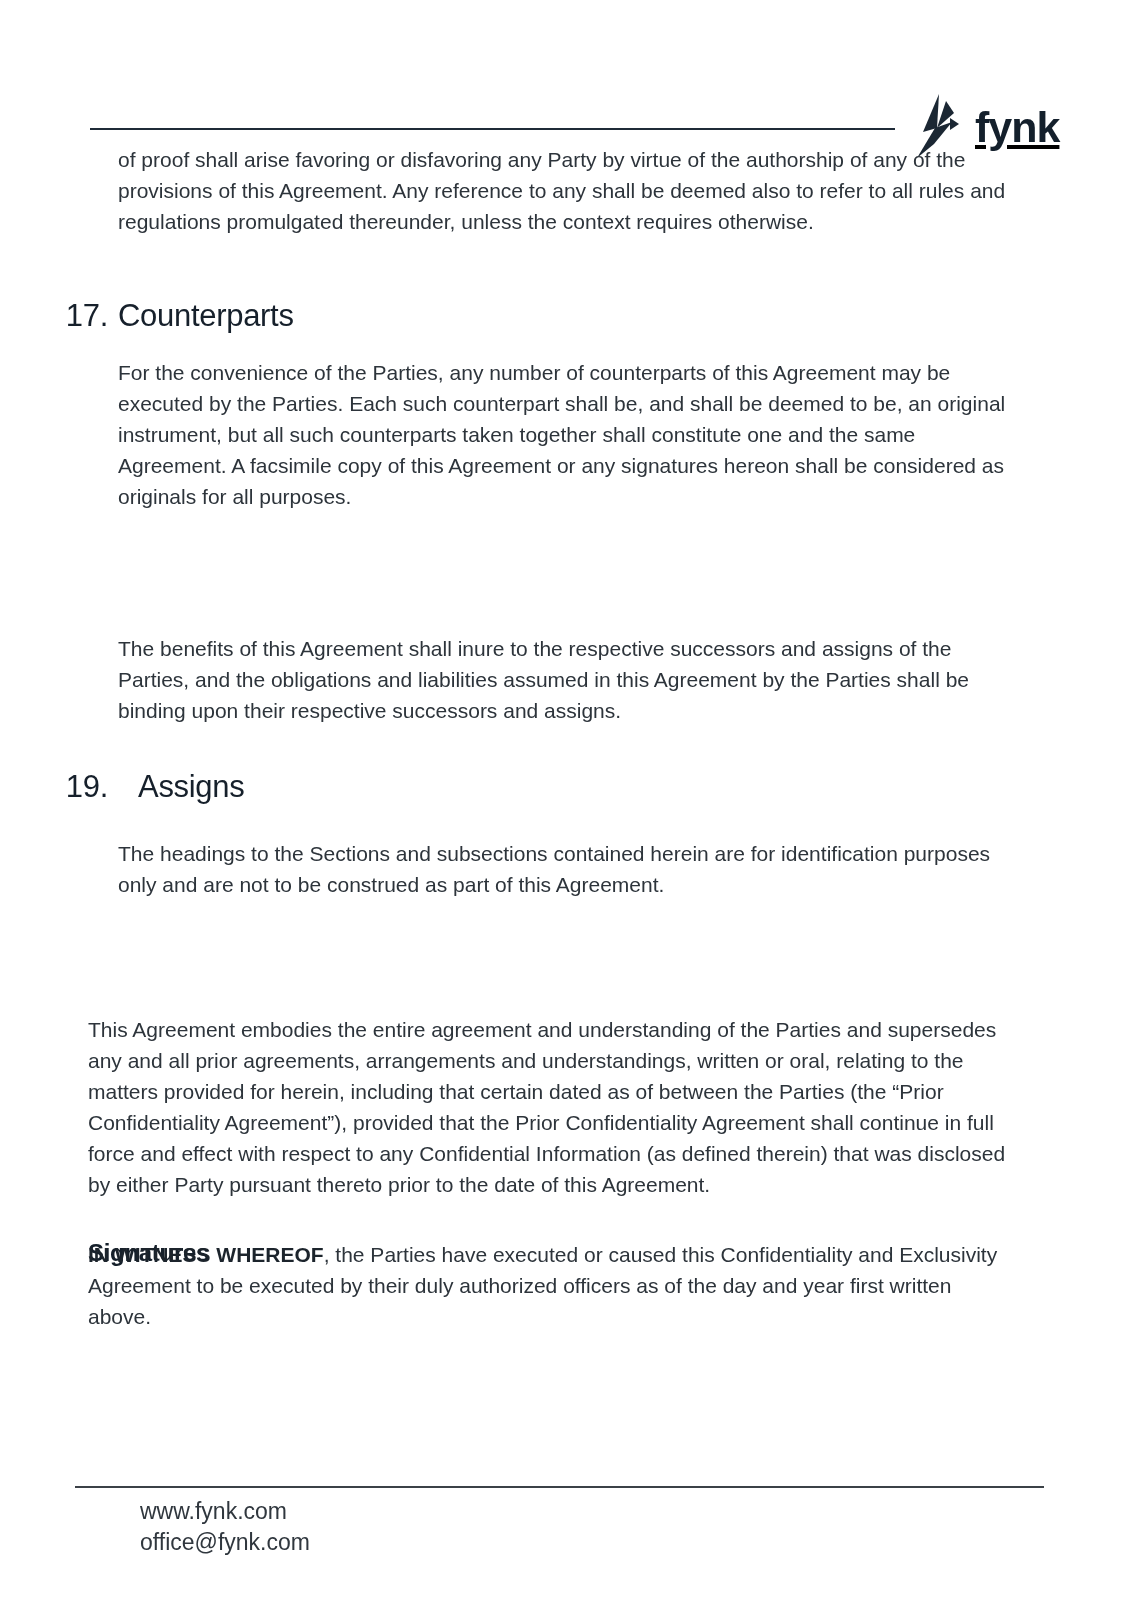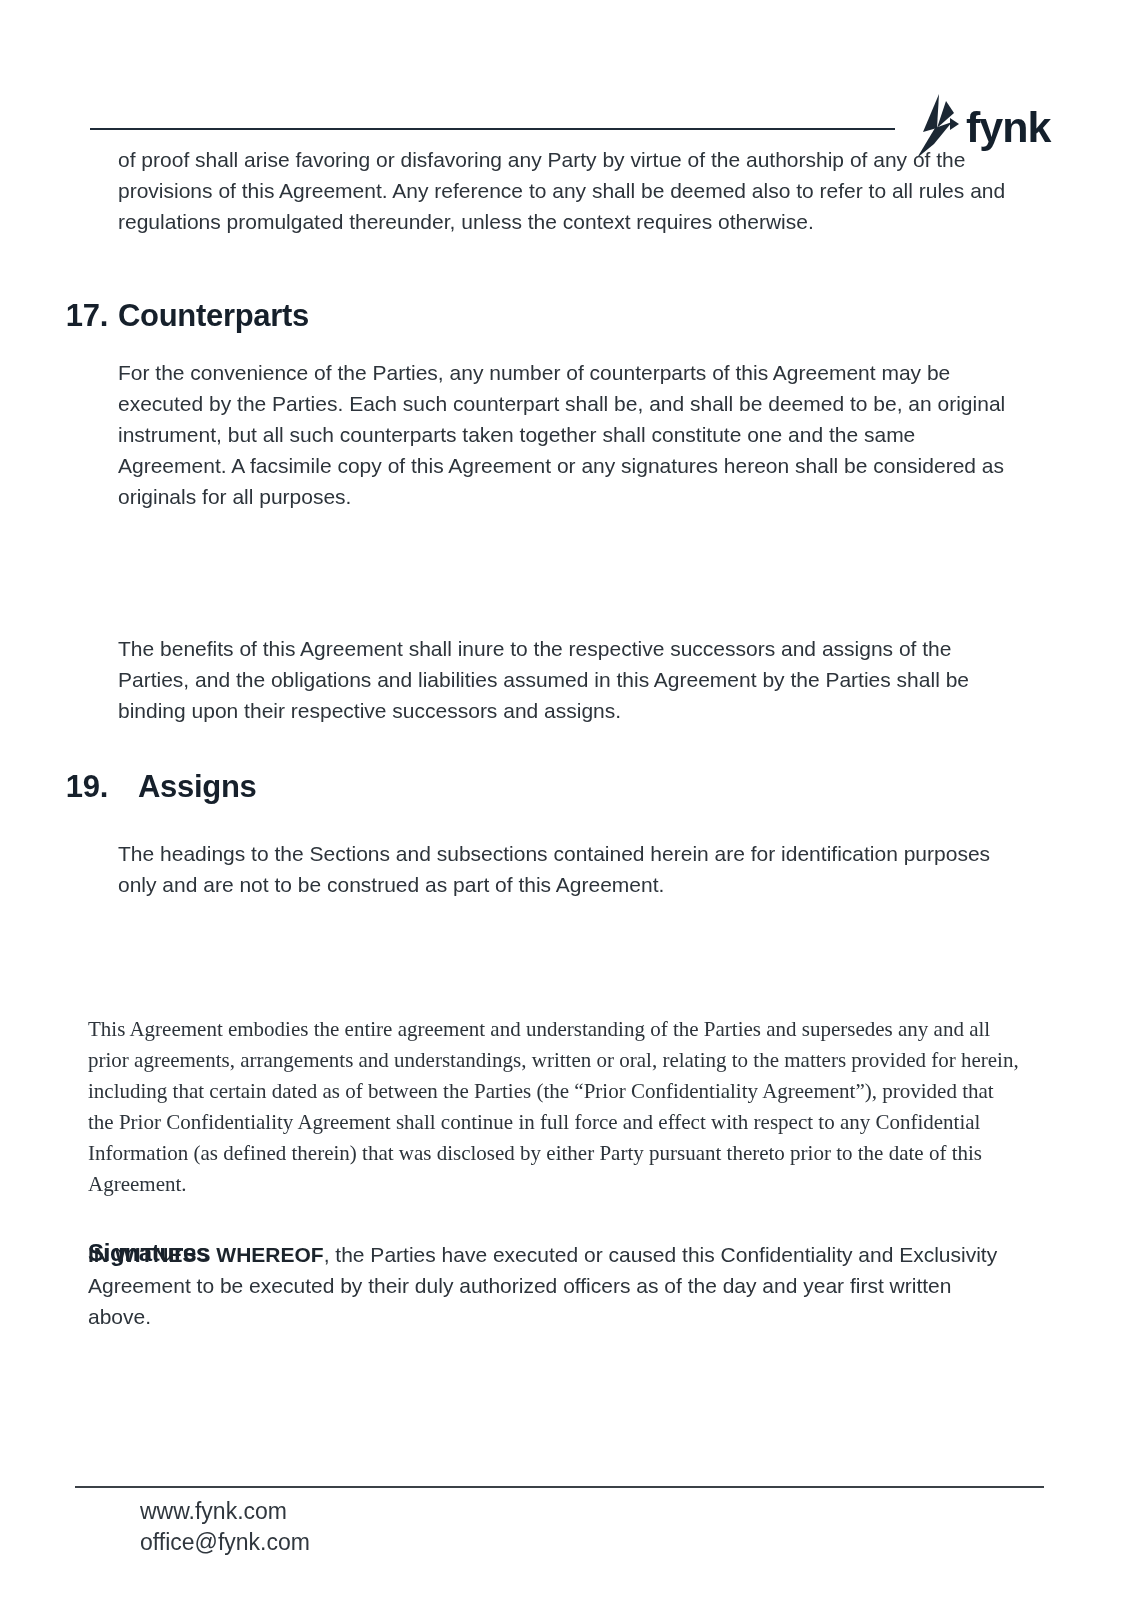--- a/index.html
+++ b/index.html
@@ -23,21 +23,22 @@
     width: 805px;
     height: 2px;
     background: #1f2b38;
   }
   .logo {
     position: absolute;
     left: 913px;
     top: 94px;
     display: flex;
     align-items: center;
-    gap: 7px;
+    gap: 16px;
+    text-decoration: underline;
   }
   .logo svg { display: block; }
   .logo-text {
     font-size: 43px;
     font-weight: 700;
     color: #14202c;
     letter-spacing: -1px;
     line-height: 1;
   }
   .body-par {
@@ -47,37 +48,37 @@
     line-height: 31px;
     color: #2d343b;
   }
   .par-intro  { left: 118px; top: 144px; width: 901px; }
   .sec-head {
     position: absolute;
     display: flex;
     margin: 0;
     font-size: 31px;
     line-height: 38px;
-    font-weight: 700;
+    font-weight: 400;
     color: #16202b;
     letter-spacing: -0.3px;
   }
   .sec-num {
     min-width: 48px;
     text-align: right;
     margin-right: 10px;
   }
   .h-17 { left: 60px; top: 297px; }
   .p-17 { left: 118px; top: 357px; width: 902px; }
   .h-18 { left: 60px; top: 563px; }
   .p-18 { left: 118px; top: 633px; width: 902px; }
   .h-19 { left: 60px; top: 768px; gap: 20px; }
   .p-19 { left: 118px; top: 838px; width: 902px; }
   .h-20 { left: 60px; top: 944px; }
-  .p-20 { left: 88px;  top: 1014px; width: 934px; font-family: Liberation Serif, serif; }
+  .p-20 { left: 88px;  top: 1014px; width: 934px; }
   .sig-head {
     position: absolute;
     left: 88px;
     top: 1234px;
     margin: 0;
     font-size: 24px;
     line-height: 38px;
     font-weight: 700;
     color: #16202b;
     letter-spacing: -0.3px;

